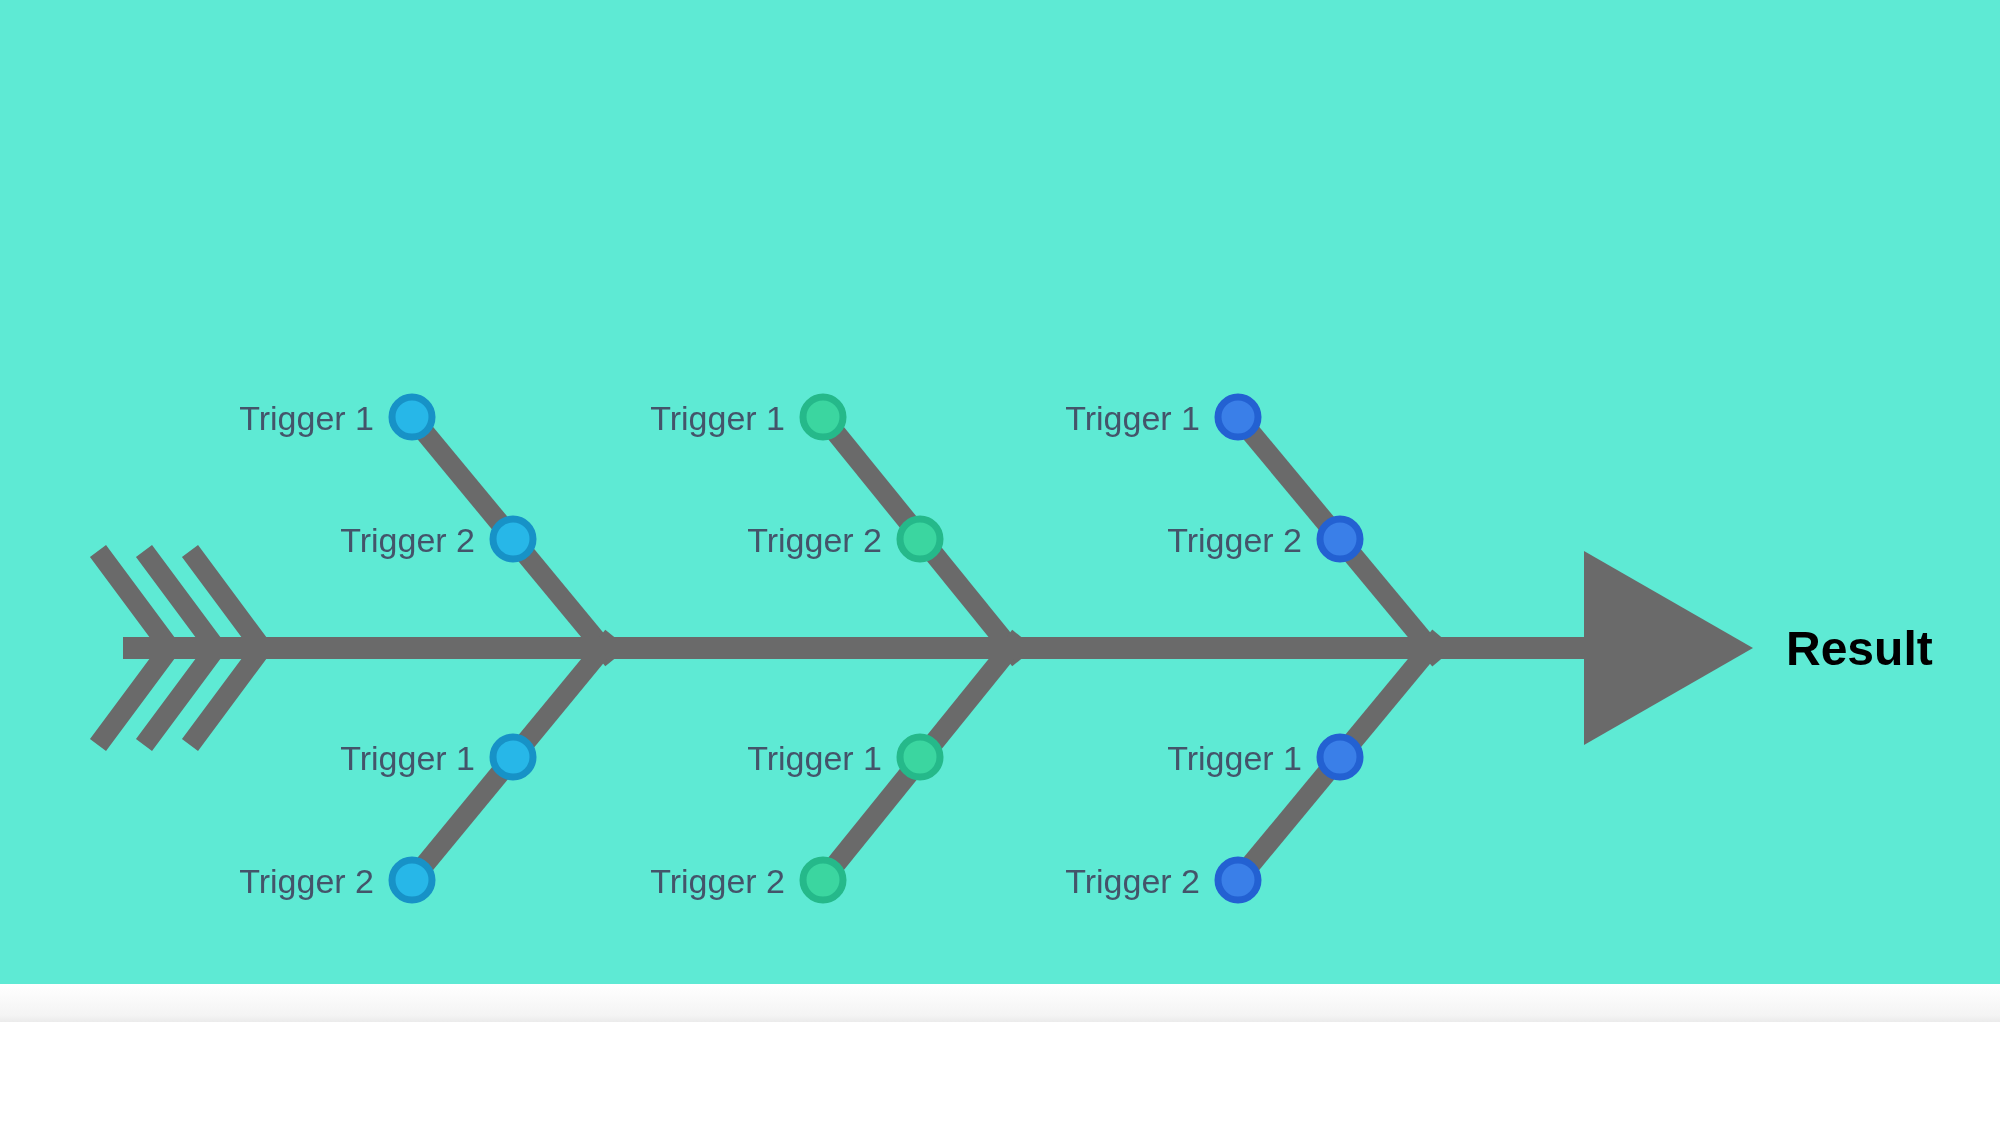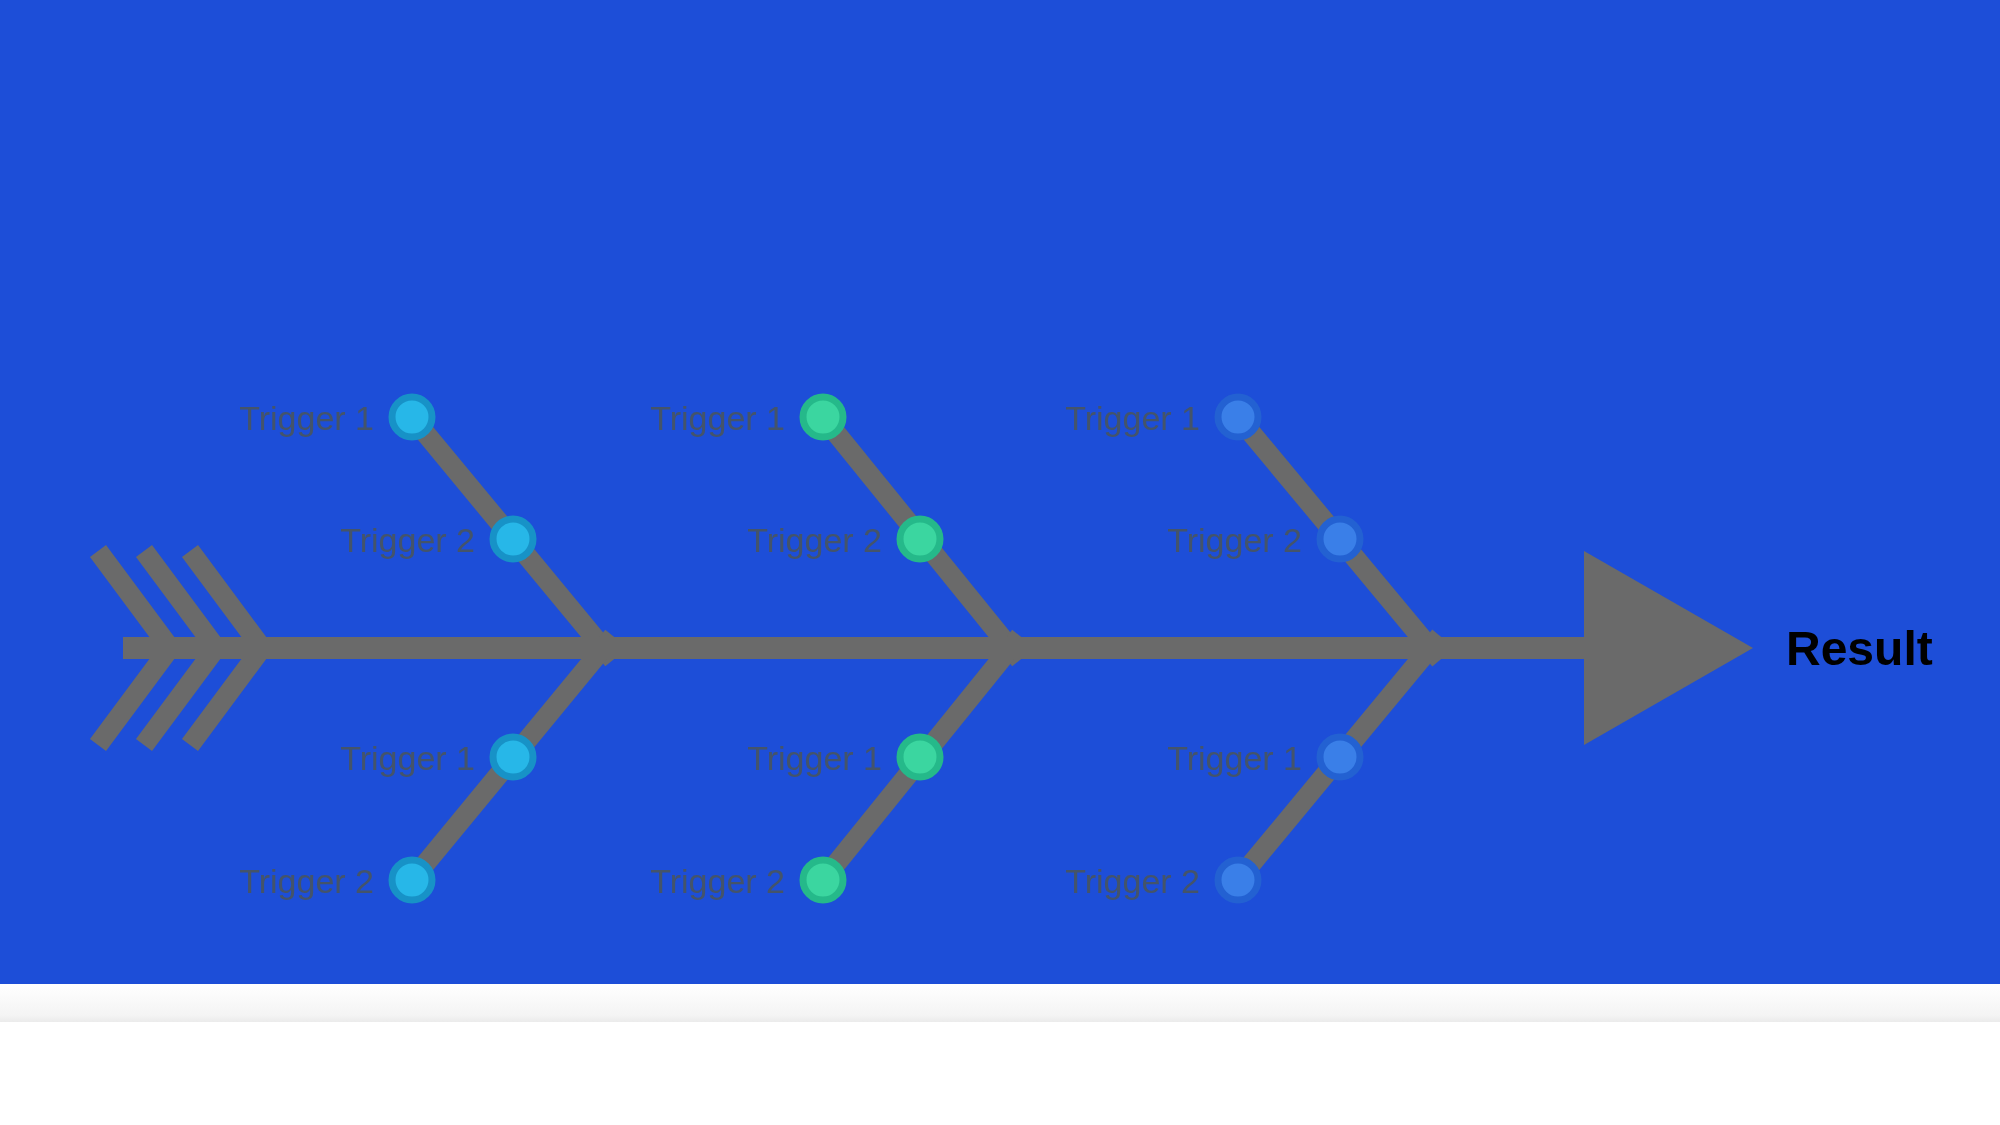--- a/index.html
+++ b/index.html
@@ -5,21 +5,21 @@
   html, body {
     margin: 0;
     padding: 0;
     background: #ffffff;
     font-family: "Liberation Sans", sans-serif;
   }
   .stage {
     position: relative;
     width: 2000px;
     height: 1125px;
-    background: #1d4ed8;
+    background: #5eead4;
     overflow: hidden;
   }
   svg.fishbone {
     position: absolute;
     left: 0;
     top: 0;
     width: 2000px;
     height: 1125px;
   }
   svg.fishbone text {

